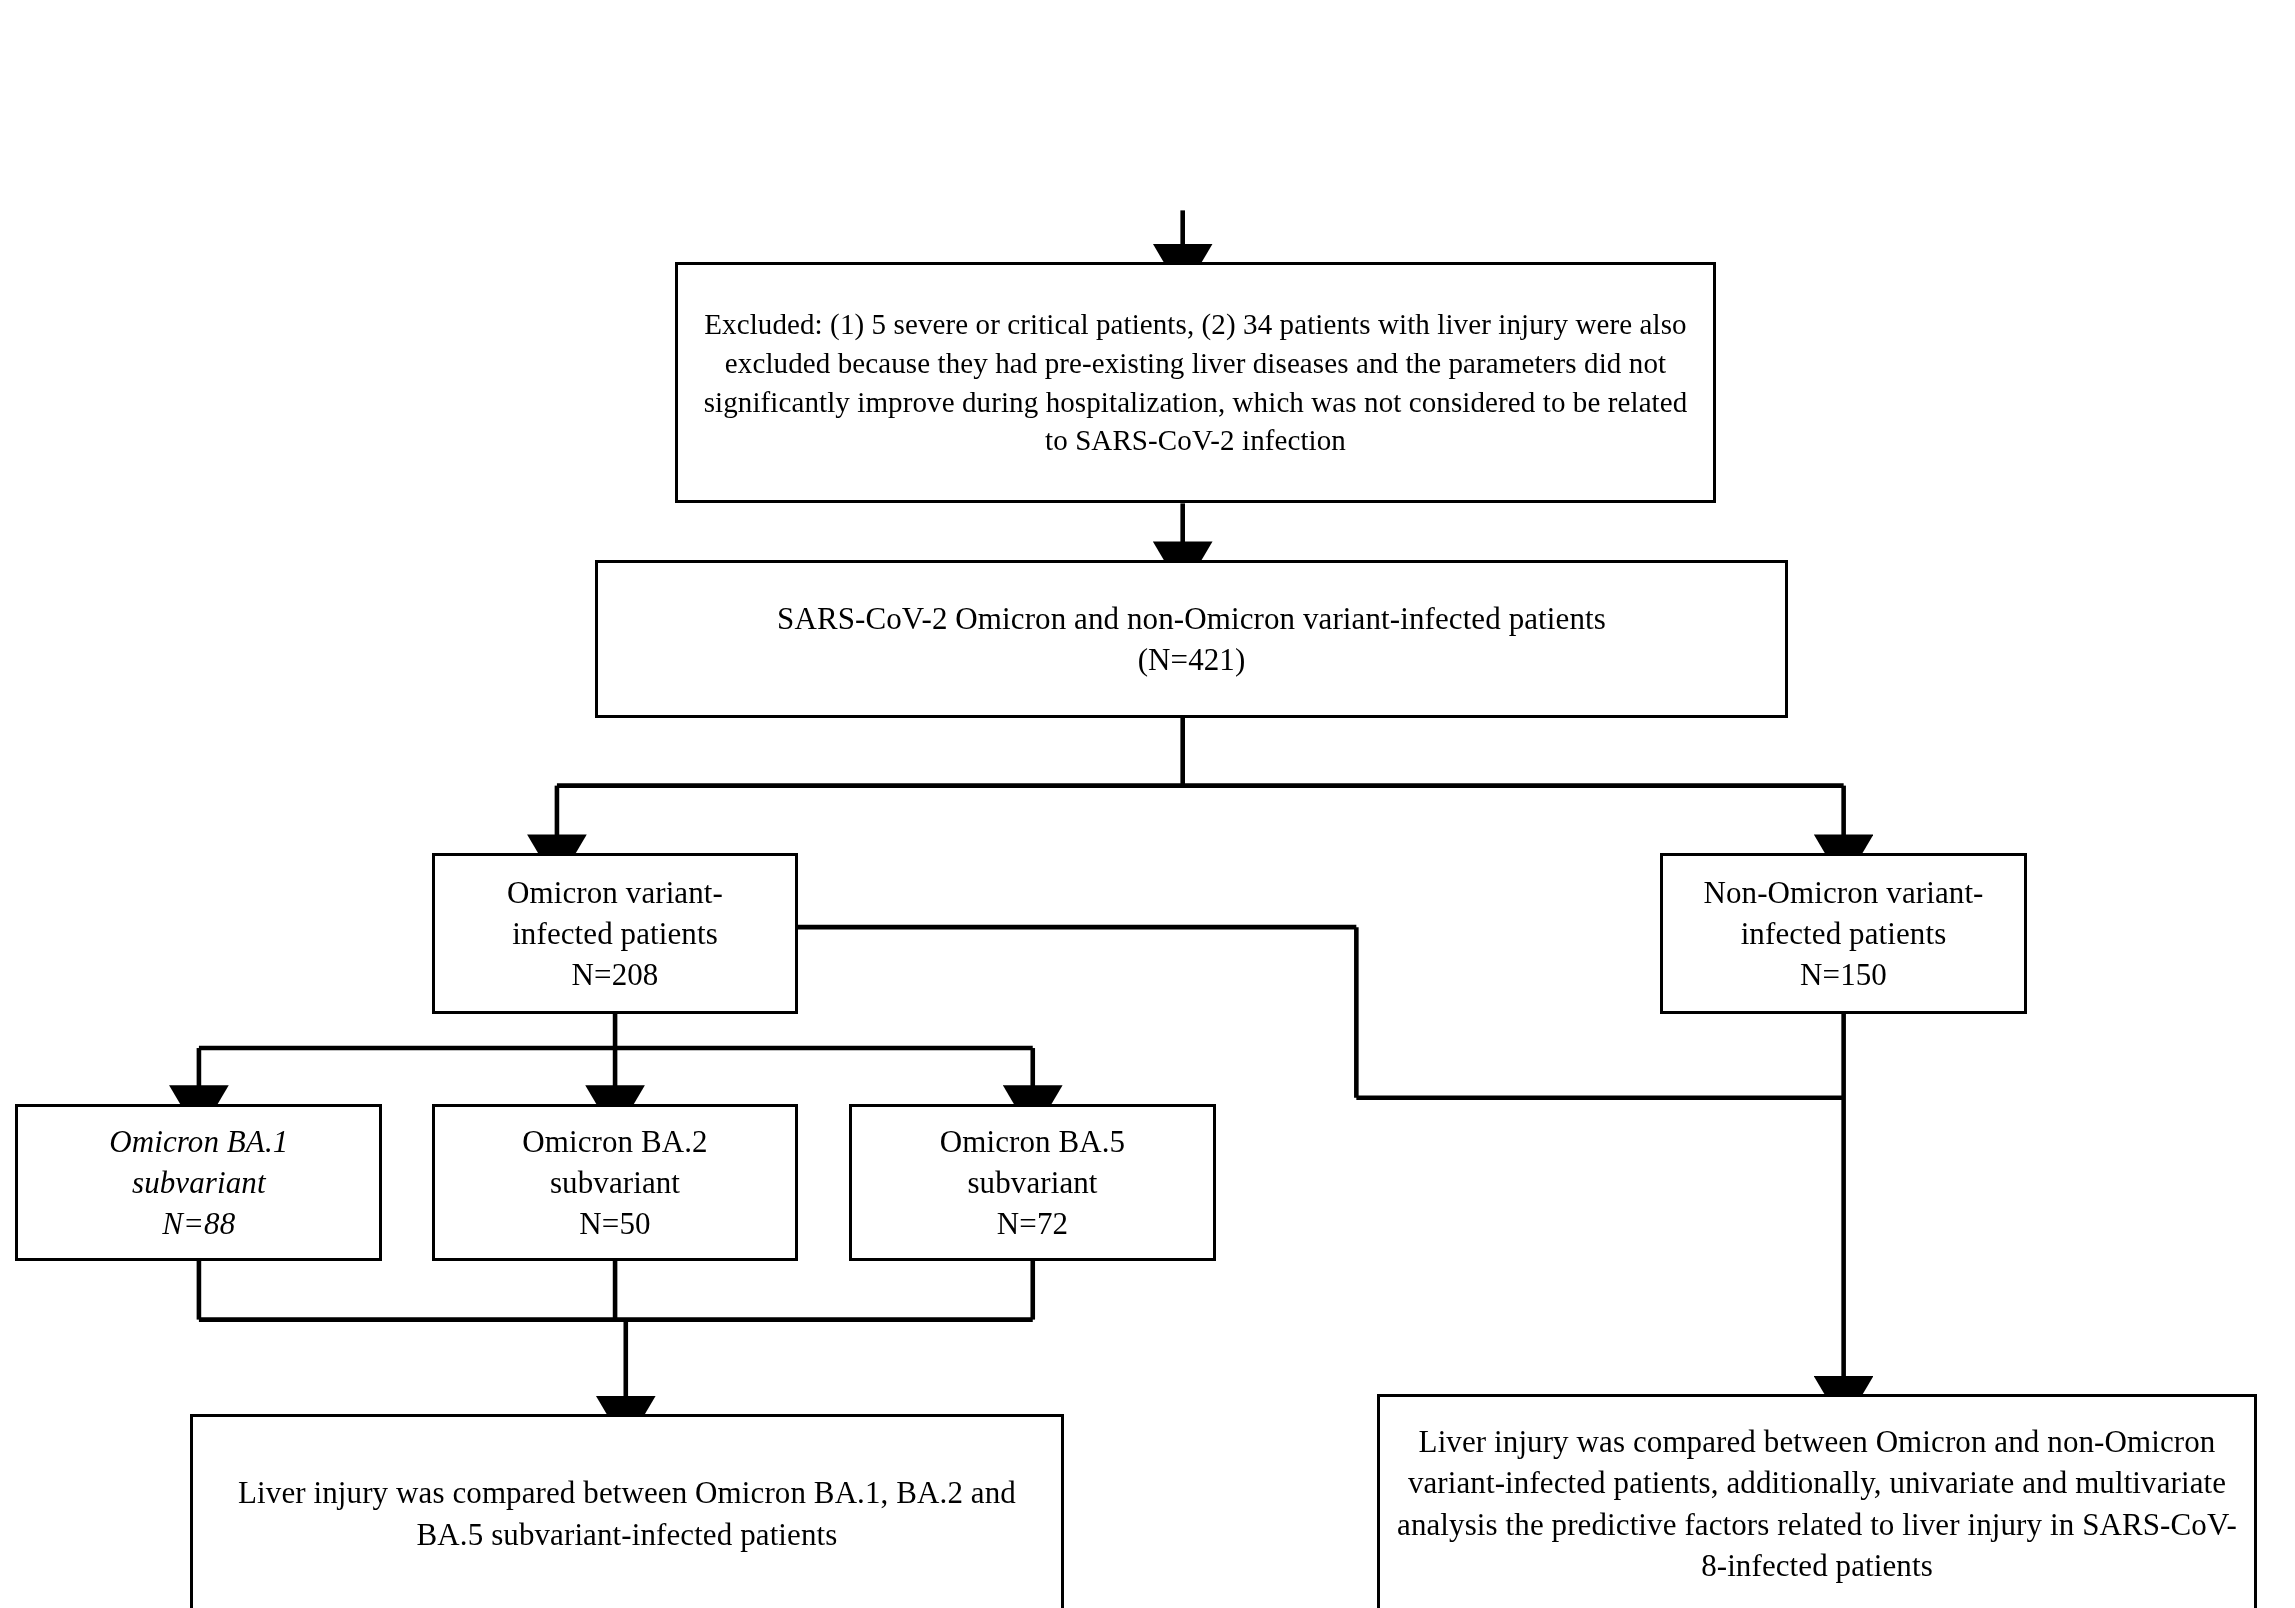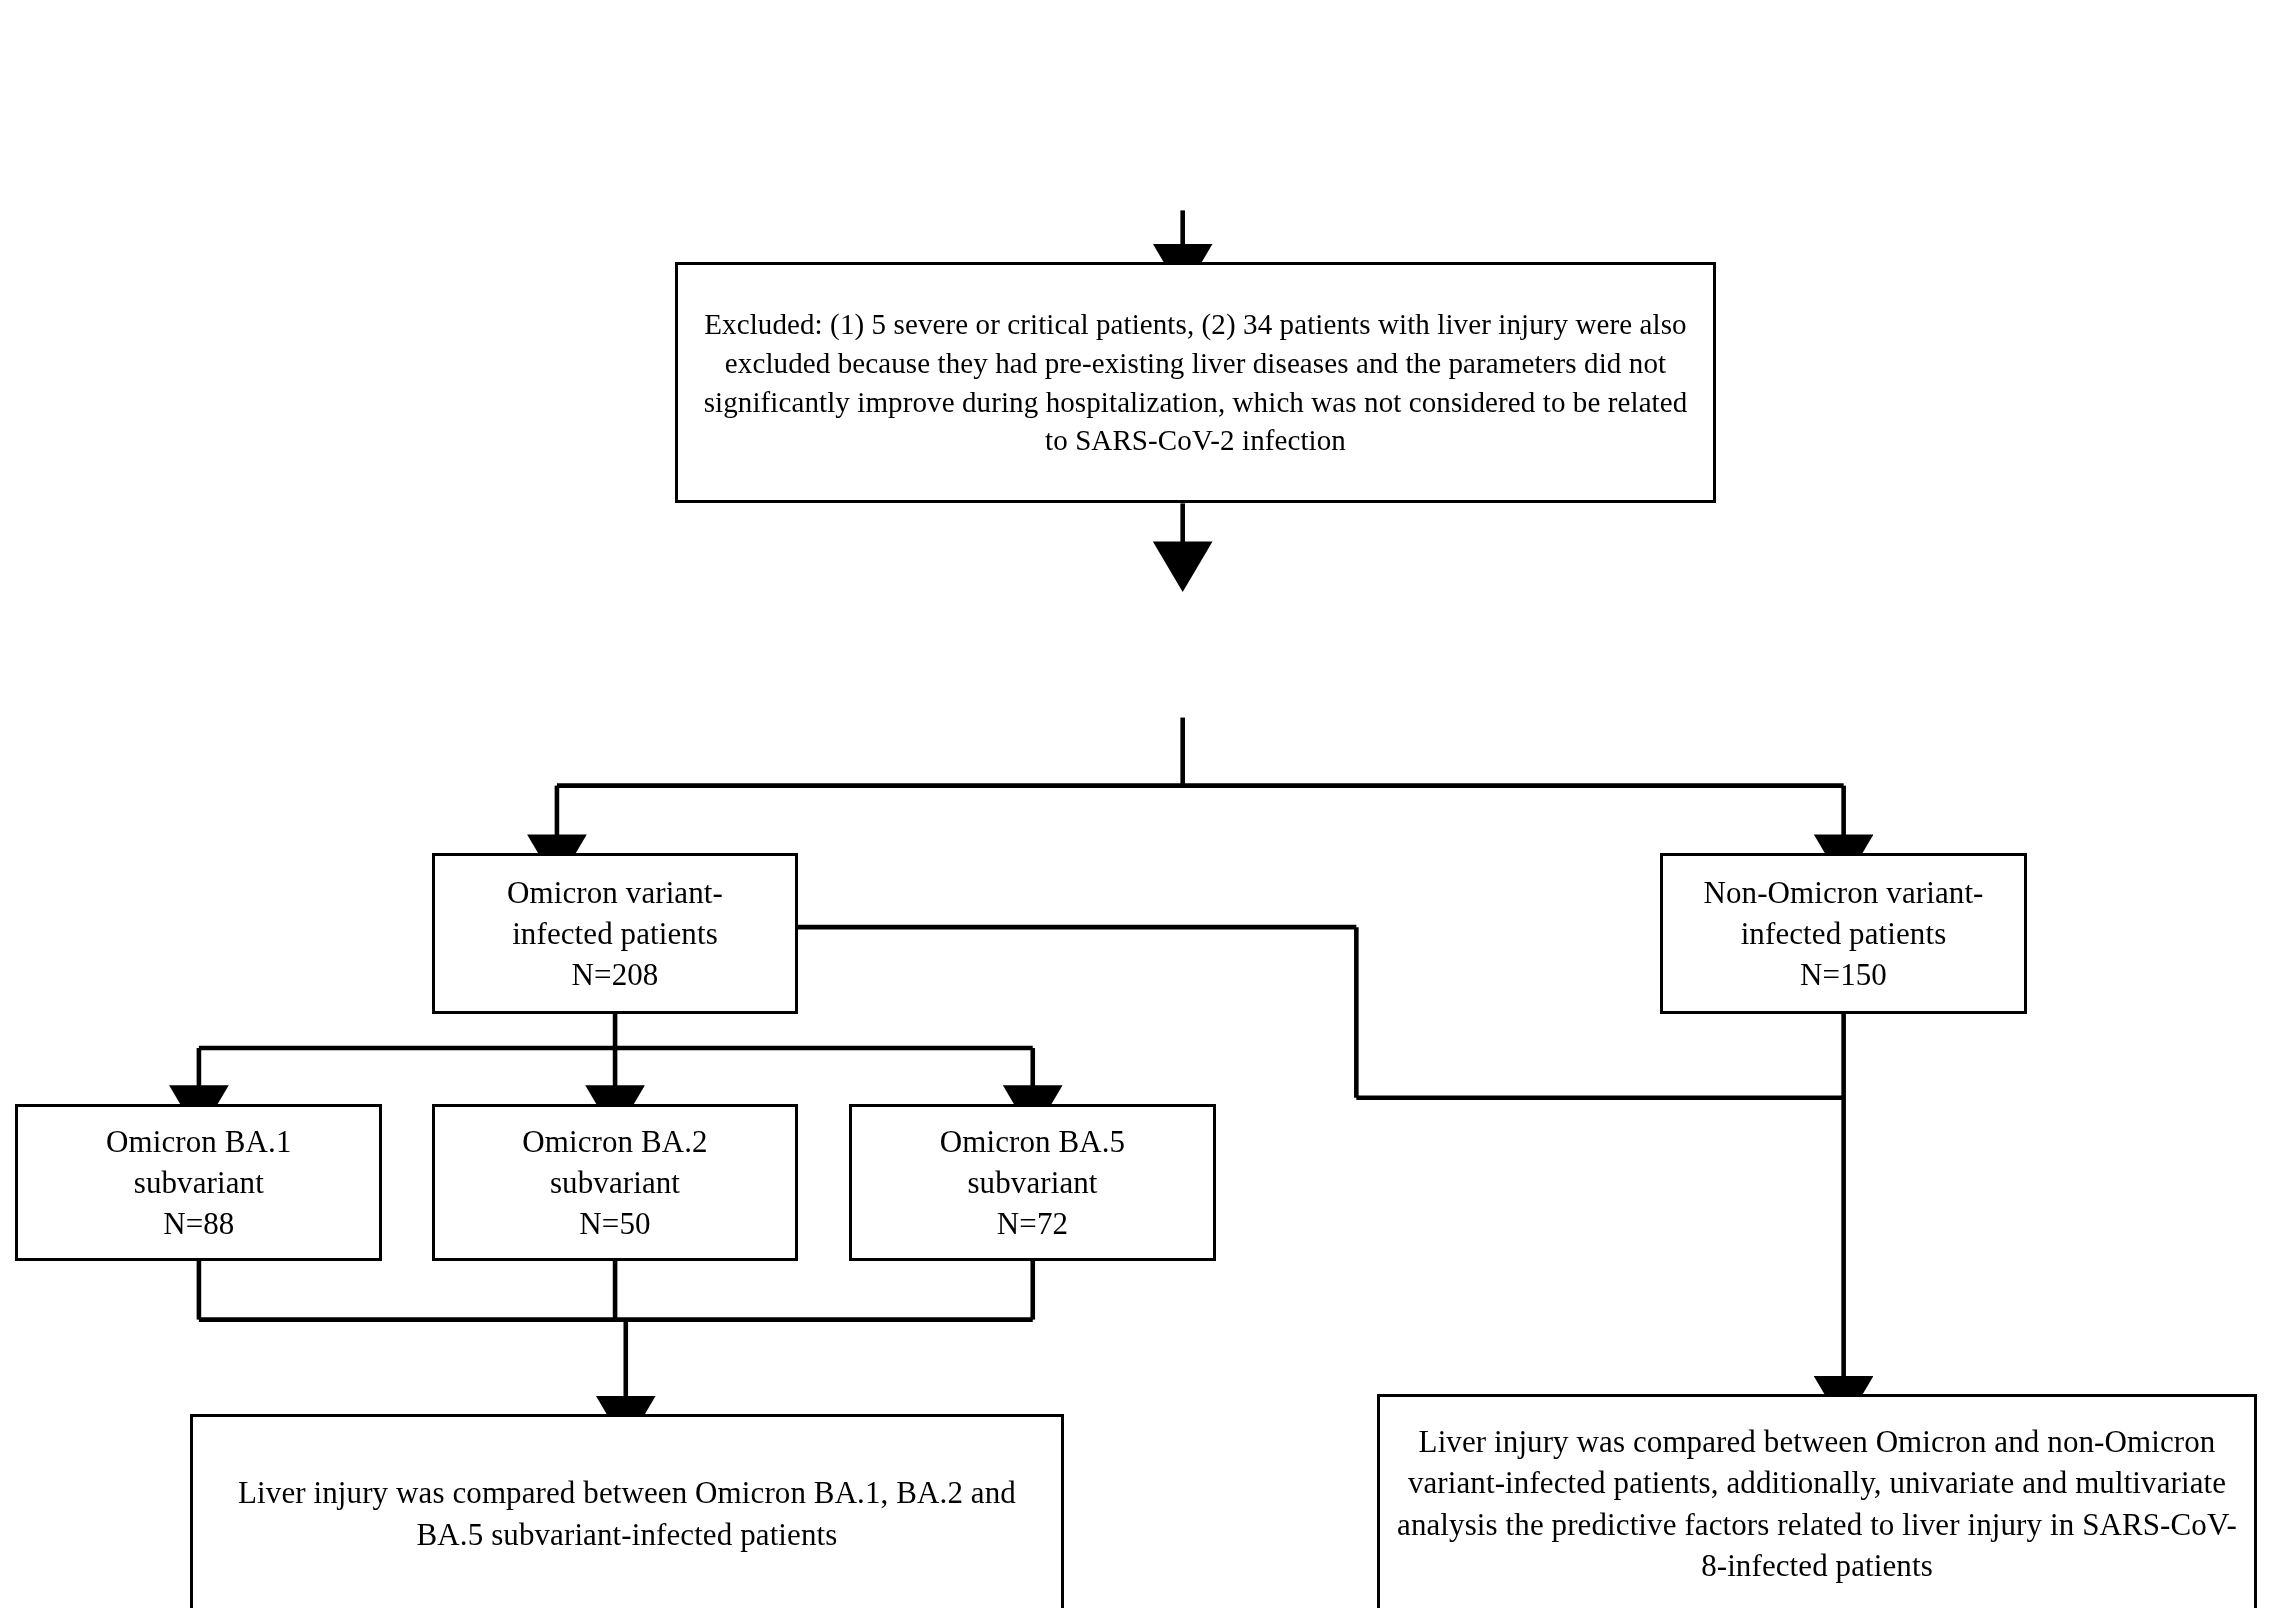--- a/index.html
+++ b/index.html
@@ -44,21 +44,21 @@
     line-height: 1.33;
     white-space: pre-line;
     letter-spacing: 0.1px;
   }
   
   #node-cohort      { left:770px; top:2.3px;    width:827px; height:208px; }
   #node-excluded    { left:675px;  top:262px;  width:1041px; height:241px;text-align:center; }
   #node-eligible    { left:595px;  top:560px;  width:1193px; height:158px; }
   #node-omicron     { left:432px;  top:853px; width:366px;  height:161px; }
   #node-nonomicron  { left:1660px; top:853px; width:367px;  height:161px; }
-  #node-ba1         { left:15.3px;   top:1104px; width:367px;  height:157px; }
+  #node-ba1         { left:15.3px;   top:1104px; width:367px;  height:157px;font-style:italic; }
   #node-ba2         { left:432px;  top:1104px; width:366px;  height:157px; }
   #node-ba5         { left:849px; top:1104px; width:367px;  height:157px;justify-content:center; }
   #node-outcome-sub { left:190px;  top:1414px; width:874px; height:199px; }
   #node-outcome-var { left:1377px; top:1394px; width:880px; height:219px; }
 
   .fs-42 .txt { font-size: 32px; }
   .fs-40 .txt { font-size: 31px; }
   .fs-38 .txt { font-size: 29px; }
 </style>
 </head>
@@ -103,20 +103,24 @@
       <line x1="2410" y1="1325" x2="2410" y2="1806" marker-end="url(#arrowhead)"></line>
 
     </g>
   </svg>
 
 
   <div class="node fs-38" id="node-excluded">
     <span class="txt">Excluded: (1) 5 severe or critical patients, (2) 34 patients with liver injury were also excluded because they had pre-existing liver diseases and the parameters did not significantly improve during hospitalization, which was not considered to be related to SARS-CoV-2 infection</span>
   </div>
 
+  <div class="node fs-40" id="node-eligible">
+    <span class="txt">SARS-CoV-2 Omicron and non-Omicron variant-infected patients
+(N=421)</span>
+  </div>
 
   <div class="node fs-40" id="node-omicron">
     <span class="txt">Omicron variant-
 infected patients
 N=208</span>
   </div>
 
   <div class="node fs-40" id="node-nonomicron">
     <span class="txt">Non-Omicron variant-
 infected patients

